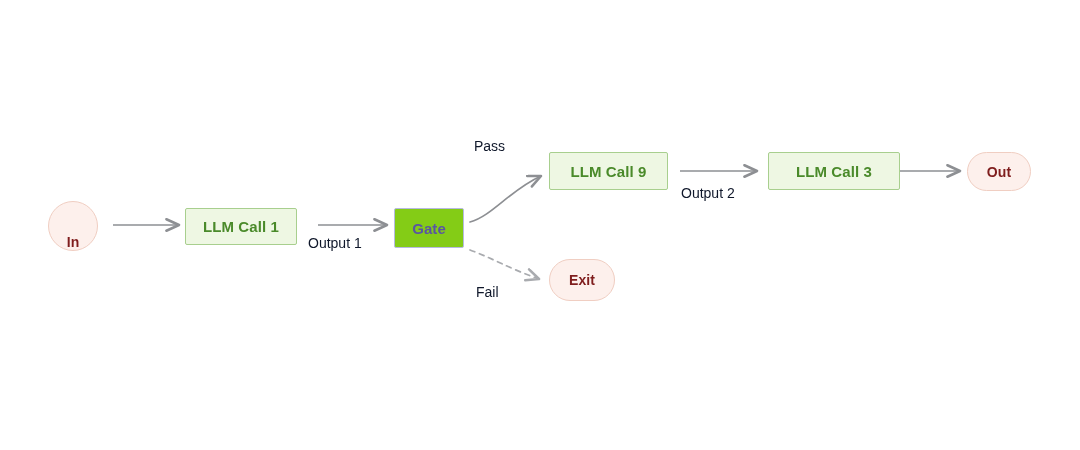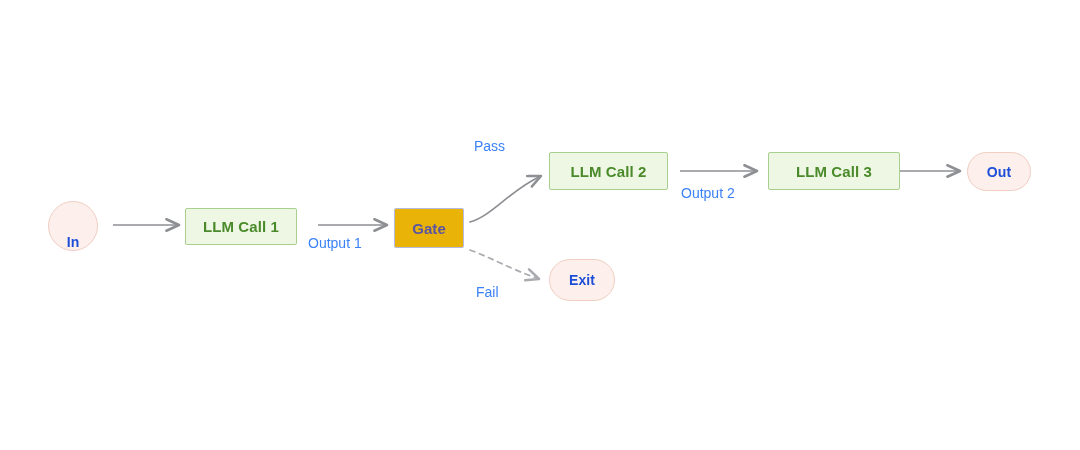--- a/index.html
+++ b/index.html
@@ -40,48 +40,48 @@
   .node.proc {
     background: #eef7e3;
     border: 1px solid #a8cf8e;
     border-radius: 2px;
     color: #4a8a2a;
     font-size: 15px;
   }
 
   
   .node.gate {
-    background: #eab308;
+    background: #84cc16;
     border: 1px solid #b6badf;
     border-radius: 2px;
     color: #5a55a3;
     font-size: 15px;
   }
 
   
   .node.term {
     background: #fdf0ec;
     border: 1px solid #f0cec2;
-    color: #1d4ed8;
+    color: #7f1d1d;
     font-size: 14px;
   }
   .node.term.circle {
     border-radius: 50%;
   }
   .node.term.pill {
     border-radius: 22px;
   }
 
   
   .edge-label {
     position: absolute;
     font-family: "Liberation Sans", sans-serif;
     font-size: 14px;
     font-weight: normal;
-    color: #3b82f6;
+    color: #0f172a;
     white-space: nowrap;
     z-index: 3;
   }
 </style>
 </head>
 <body>
 
 <div id="canvas">
 
   <svg id="edges" viewBox="0 0 1080 450" xmlns="http://www.w3.org/2000/svg">
@@ -113,21 +113,21 @@
 
   <div class="node proc" style="left:185px; top:208px; width:112px; height:37px;">
     <span>LLM Call 1</span>
   </div>
 
   <div class="node gate" style="left:394px; top:208px; width:70px; height:40px;">
     <span>Gate</span>
   </div>
 
   <div class="node proc" style="left:549px; top:152px; width:119px; height:38px;">
-    <span>LLM Call 2</span>
+    <span>LLM Call 9</span>
   </div>
 
   <div class="node proc" style="left:768px; top:152px; width:132px; height:38px;">
     <span>LLM Call 3</span>
   </div>
 
   <div class="node term pill" style="left:967px; top:152px; width:64px; height:39px;">
     <span>Out</span>
   </div>
 

